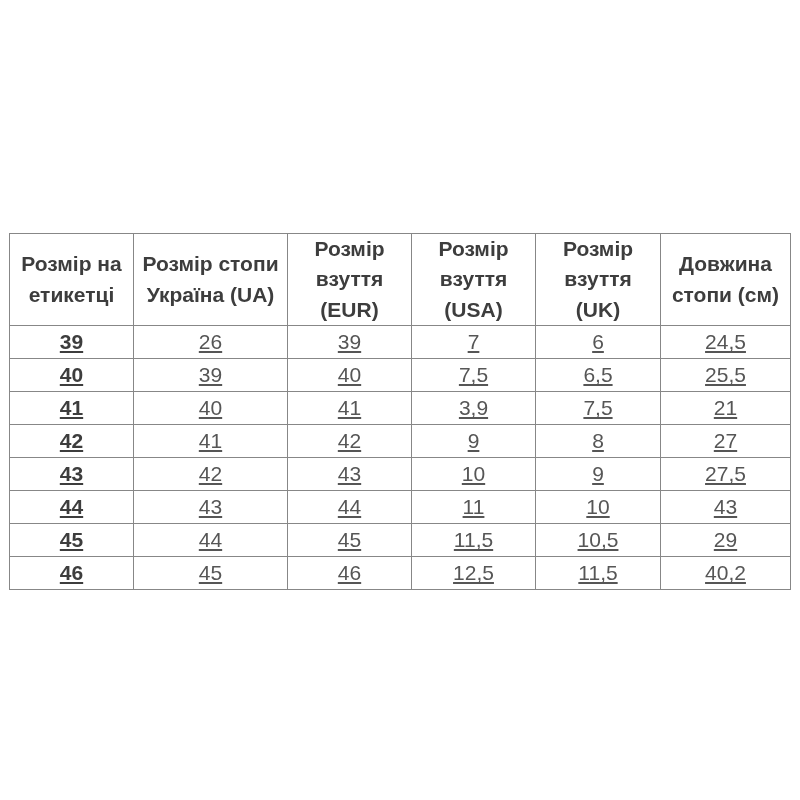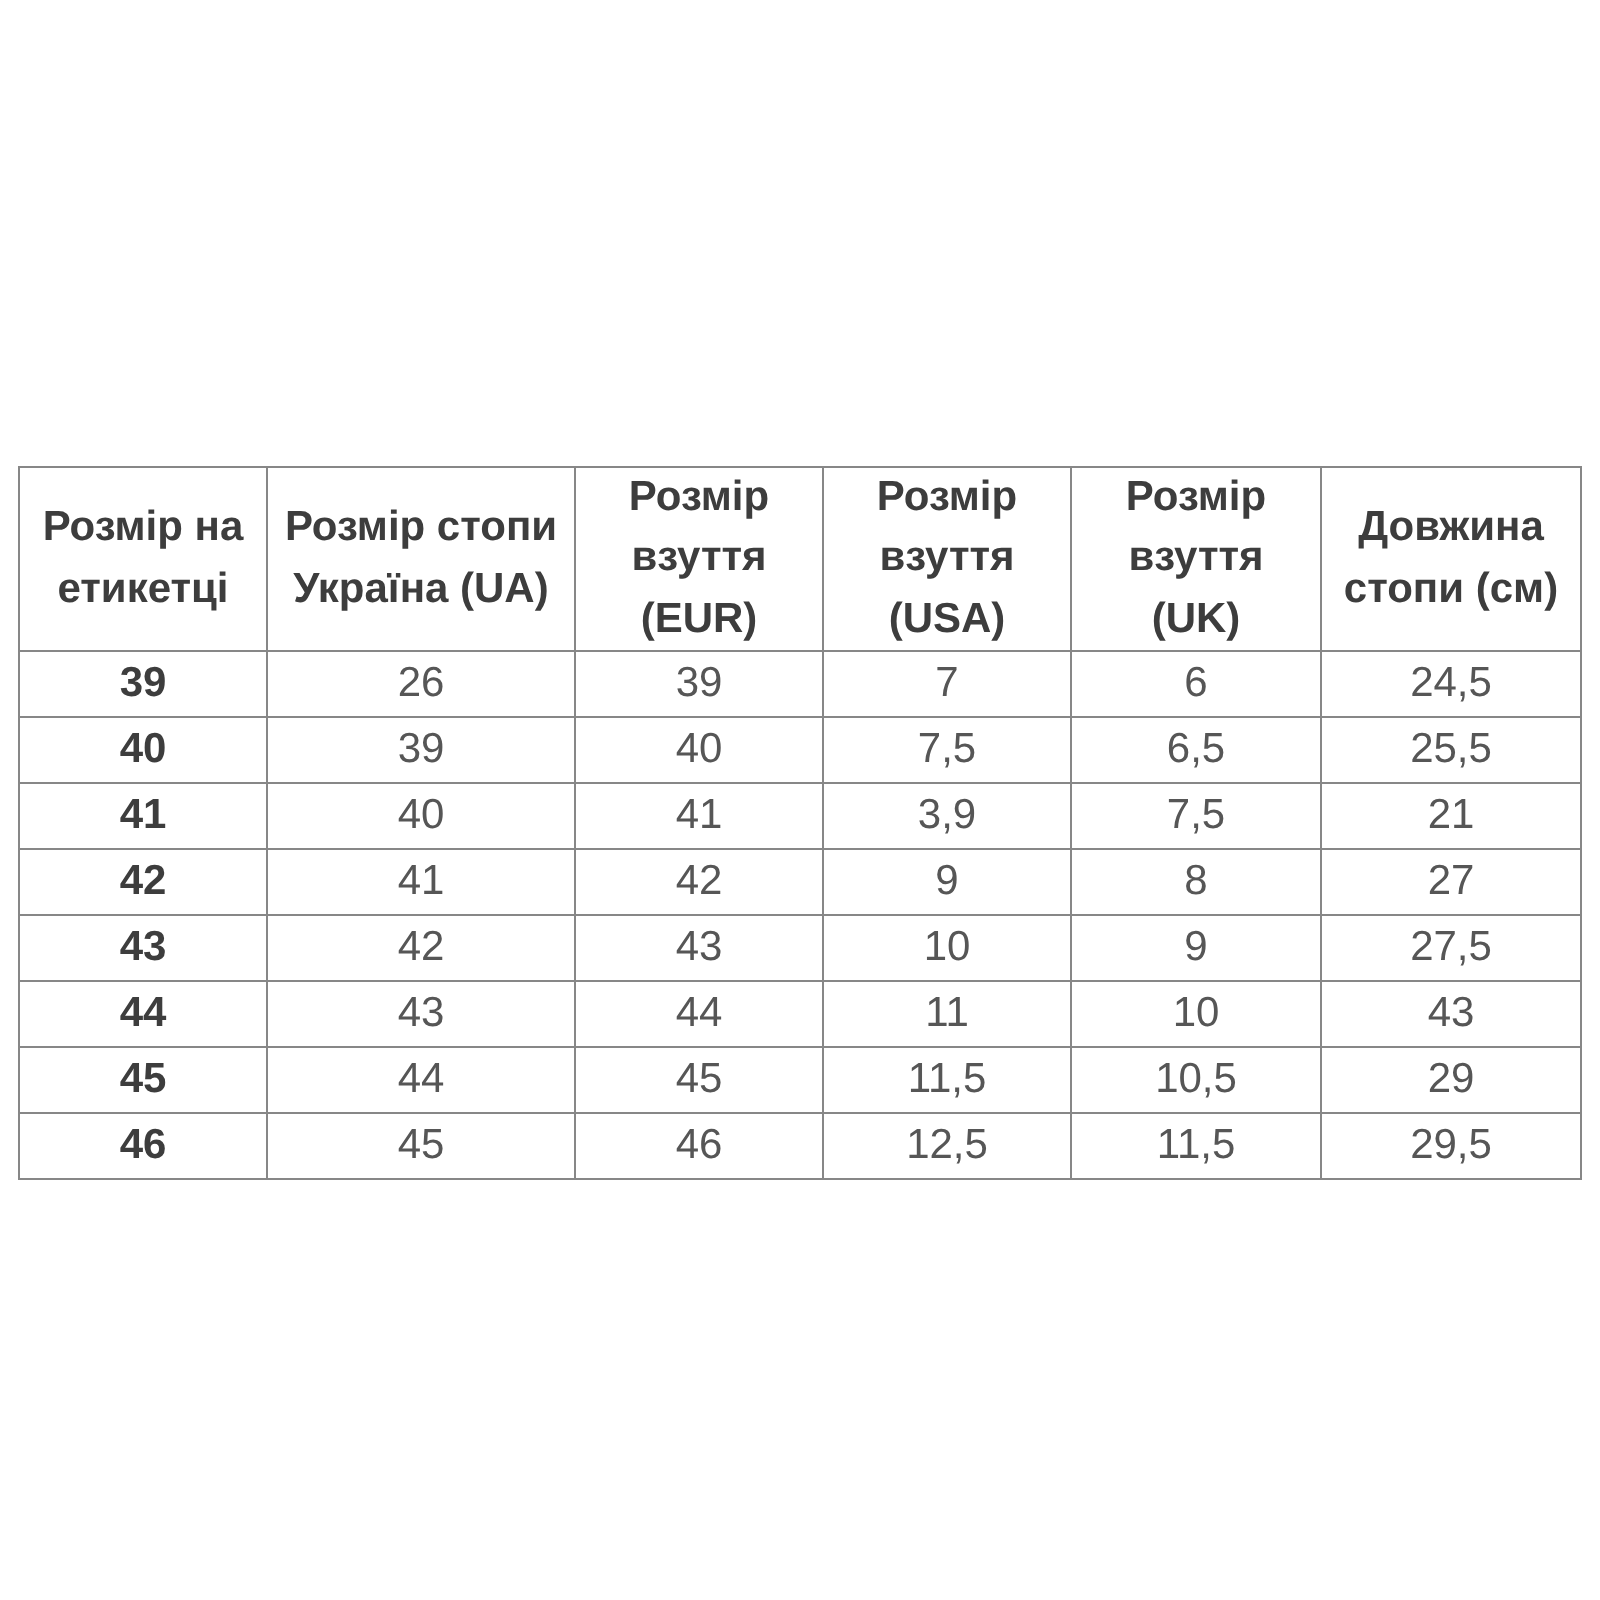--- a/index.html
+++ b/index.html
@@ -39,20 +39,21 @@
     height: 55px;
     font-weight: bold;
     color: var(--header-text, #3d3d3d);
     line-height: 1.45;
     white-space: pre-line;
   }
   table.size-table td {
     height: 33px;
     font-weight: normal;
     color: var(--cell-text, #565656);
+    text-decoration: underline;
   }
   table.size-table td.first-col {
     font-weight: bold;
     color: var(--header-text, #3d3d3d);
   }
   col.c1 { width: 124px; }
   col.c2 { width: 154px; }
   col.c3 { width: 124px; }
   col.c4 { width: 124px; }
   col.c5 { width: 125px; }
@@ -143,17 +144,17 @@
           <td>11,5</td>
           <td>10,5</td>
           <td>29</td>
         </tr>
         <tr>
           <td class="first-col">46</td>
           <td>45</td>
           <td>46</td>
           <td>12,5</td>
           <td>11,5</td>
-          <td>29,5</td>
+          <td>40,2</td>
         </tr>
       </tbody>
   </table>
 </div>
 
 </body></html>

